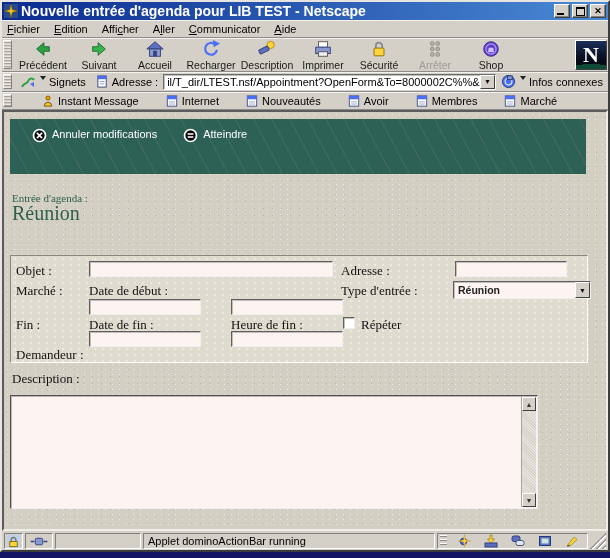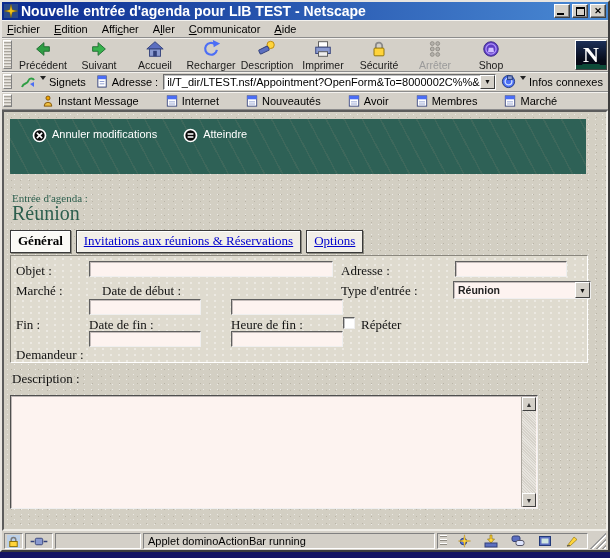--- a/index.html
+++ b/index.html
@@ -291,34 +291,29 @@
             <circle cx="7.5" cy="7.5" r="6" fill="#0a0a0a" stroke="#fff" stroke-width="1.7"></circle>
             <path d="M4.6 6 h5.8 M4.6 9 h5.8" stroke="#fff" stroke-width="1.6"></path>
           </svg>
         <span>Atteindre</span>
       </div>
     </div>
 
     <div class="entry-kind">Entrée d'agenda :</div>
     <div class="page-title">Réunion</div>
 
-    <div class="tabs">
-      <span class="tab active">Général</span>
-      <span class="tab"><span class="tab-link">Invitations aux réunions &amp; Réservations</span></span>
-      <span class="tab"><span class="tab-link">Options</span></span>
-    </div>
 
     <div class="form-box">
       <span class="fl" style="left:5px;top:7px">Objet :</span>
       <input class="tf" style="left: 78px; top: 5px; width: 244px;" value="">
       <span class="fl" style="left:330px;top:7px">Adresse :</span>
       <input class="tf" style="left: 444px; top: 5px; width: 112px;" value="">
 
       <span class="fl" style="left:5px;top:27px">Marché :</span>
-      <span class="fl" style="left:91px;top:27px">Date de début :</span>
+      <span class="fl" style="left:78px;top:27px">Date de début :</span>
       <span class="fl" style="left:330px;top:27px">Type d'entrée :</span>
       <div class="select" style="left:442px;top:25px;width:138px">
         <span class="select-val">Réunion</span>
         <span class="select-btn">▼</span>
       </div>
       <input class="tf" style="left: 78px; top: 43px; width: 112px;" value="">
       <input class="tf" style="left: 220px; top: 43px; width: 112px;" value="">
 
       <span class="fl" style="left:5px;top:61px">Fin :</span>
       <span class="fl" style="left:78px;top:61px">Date de fin :</span>

